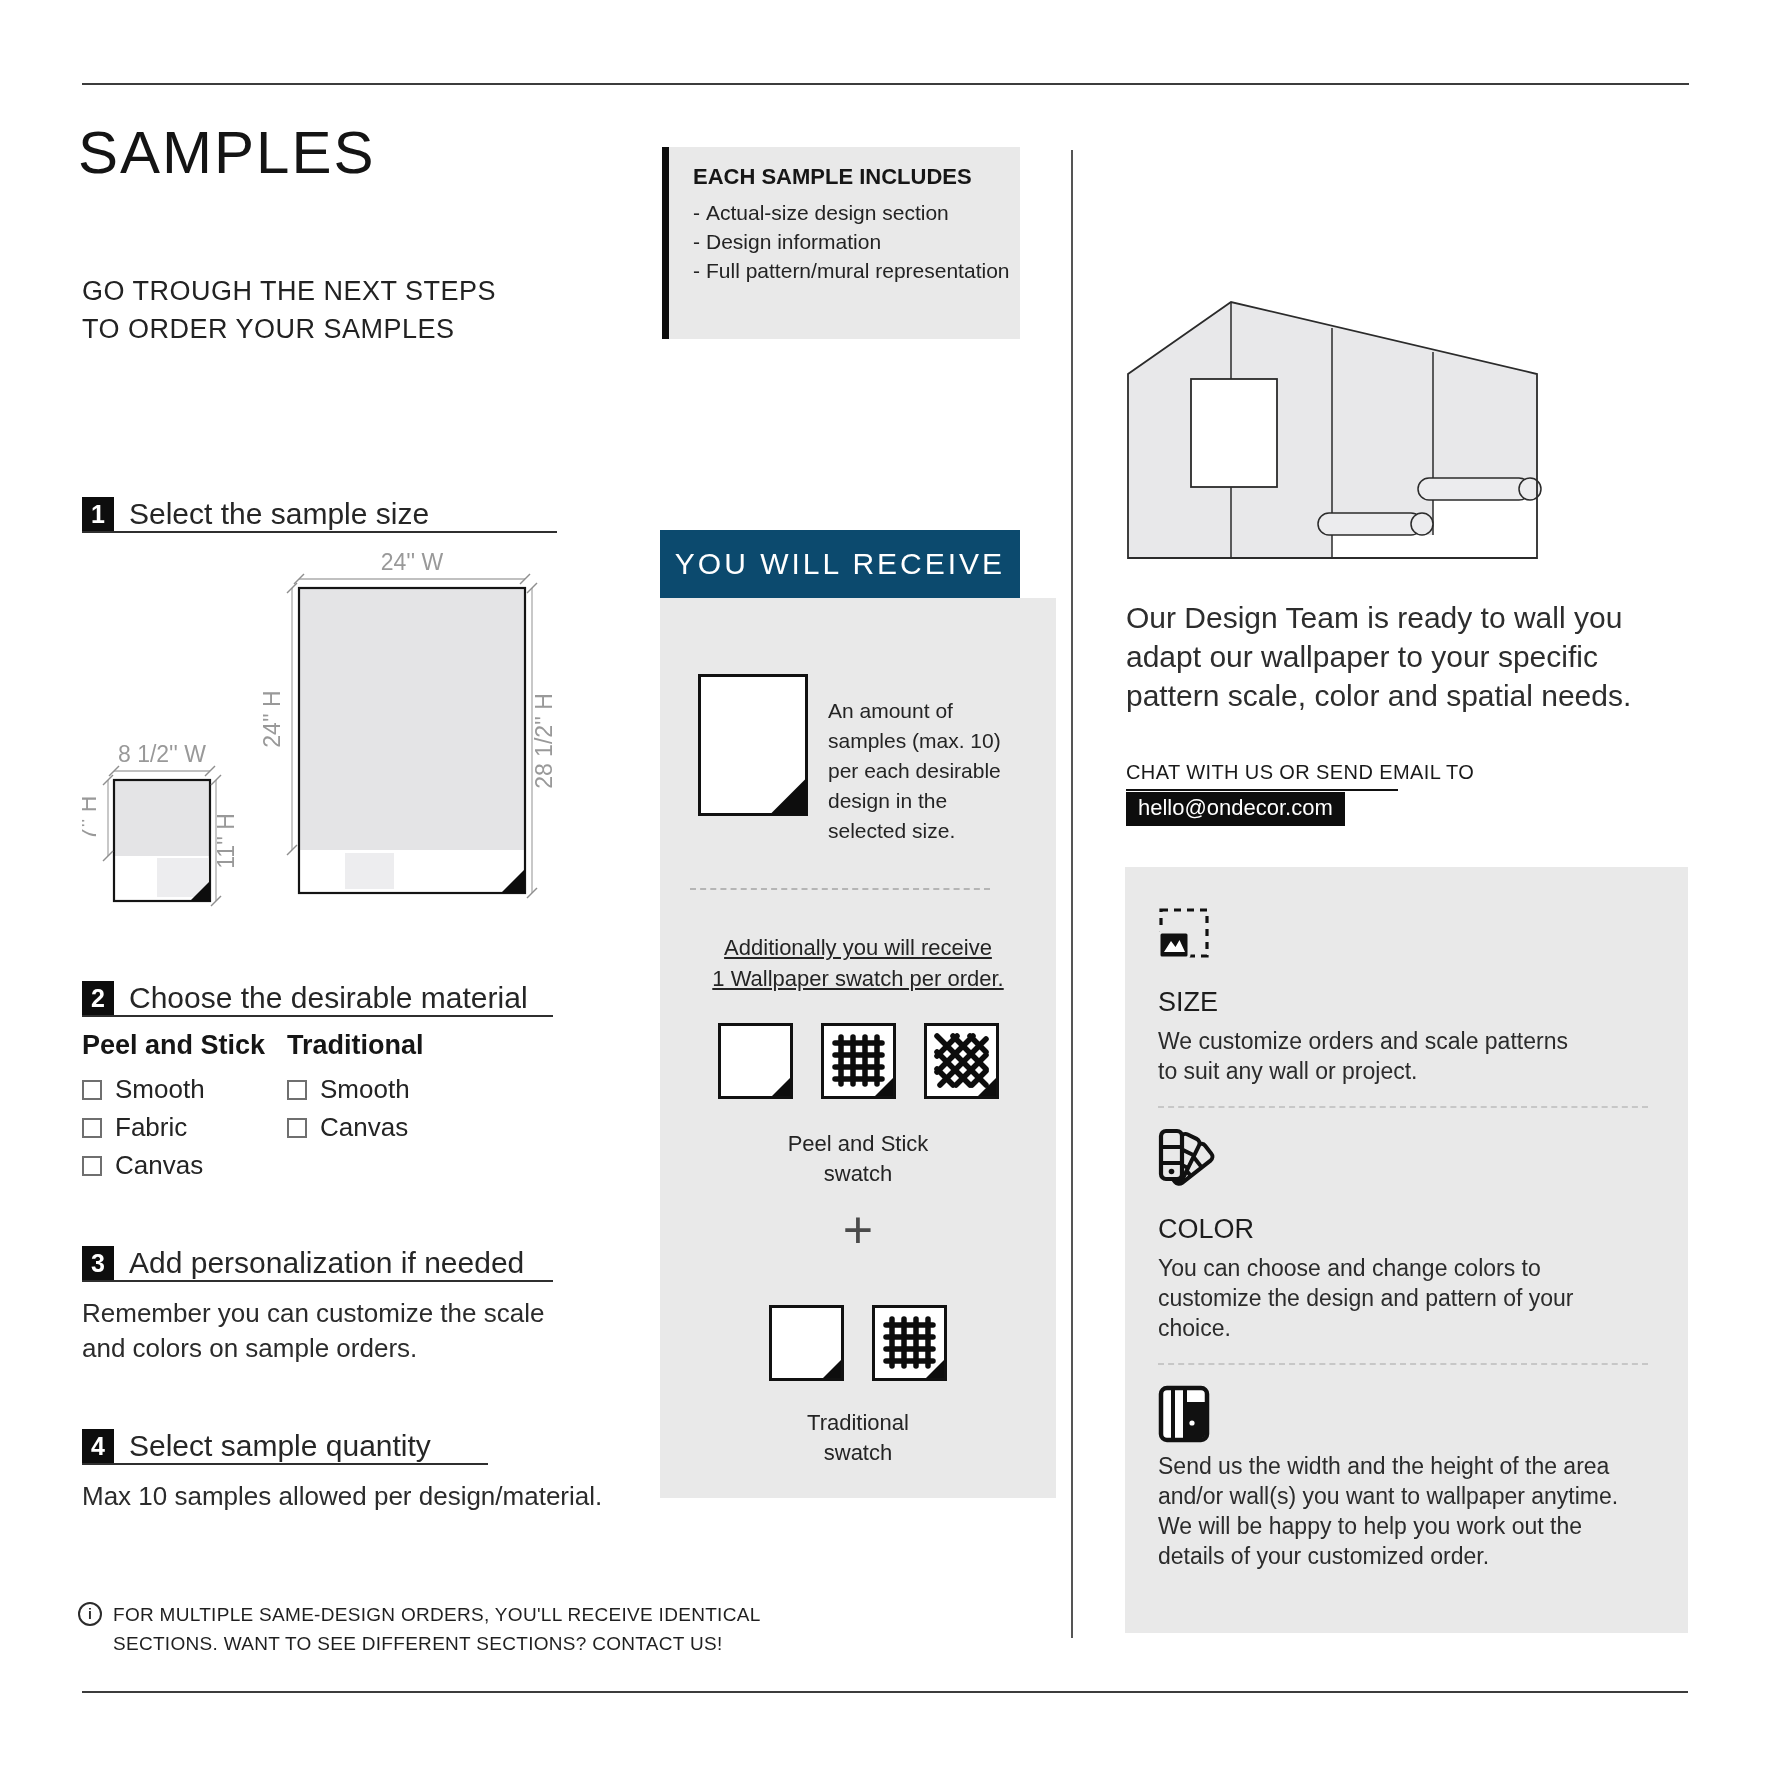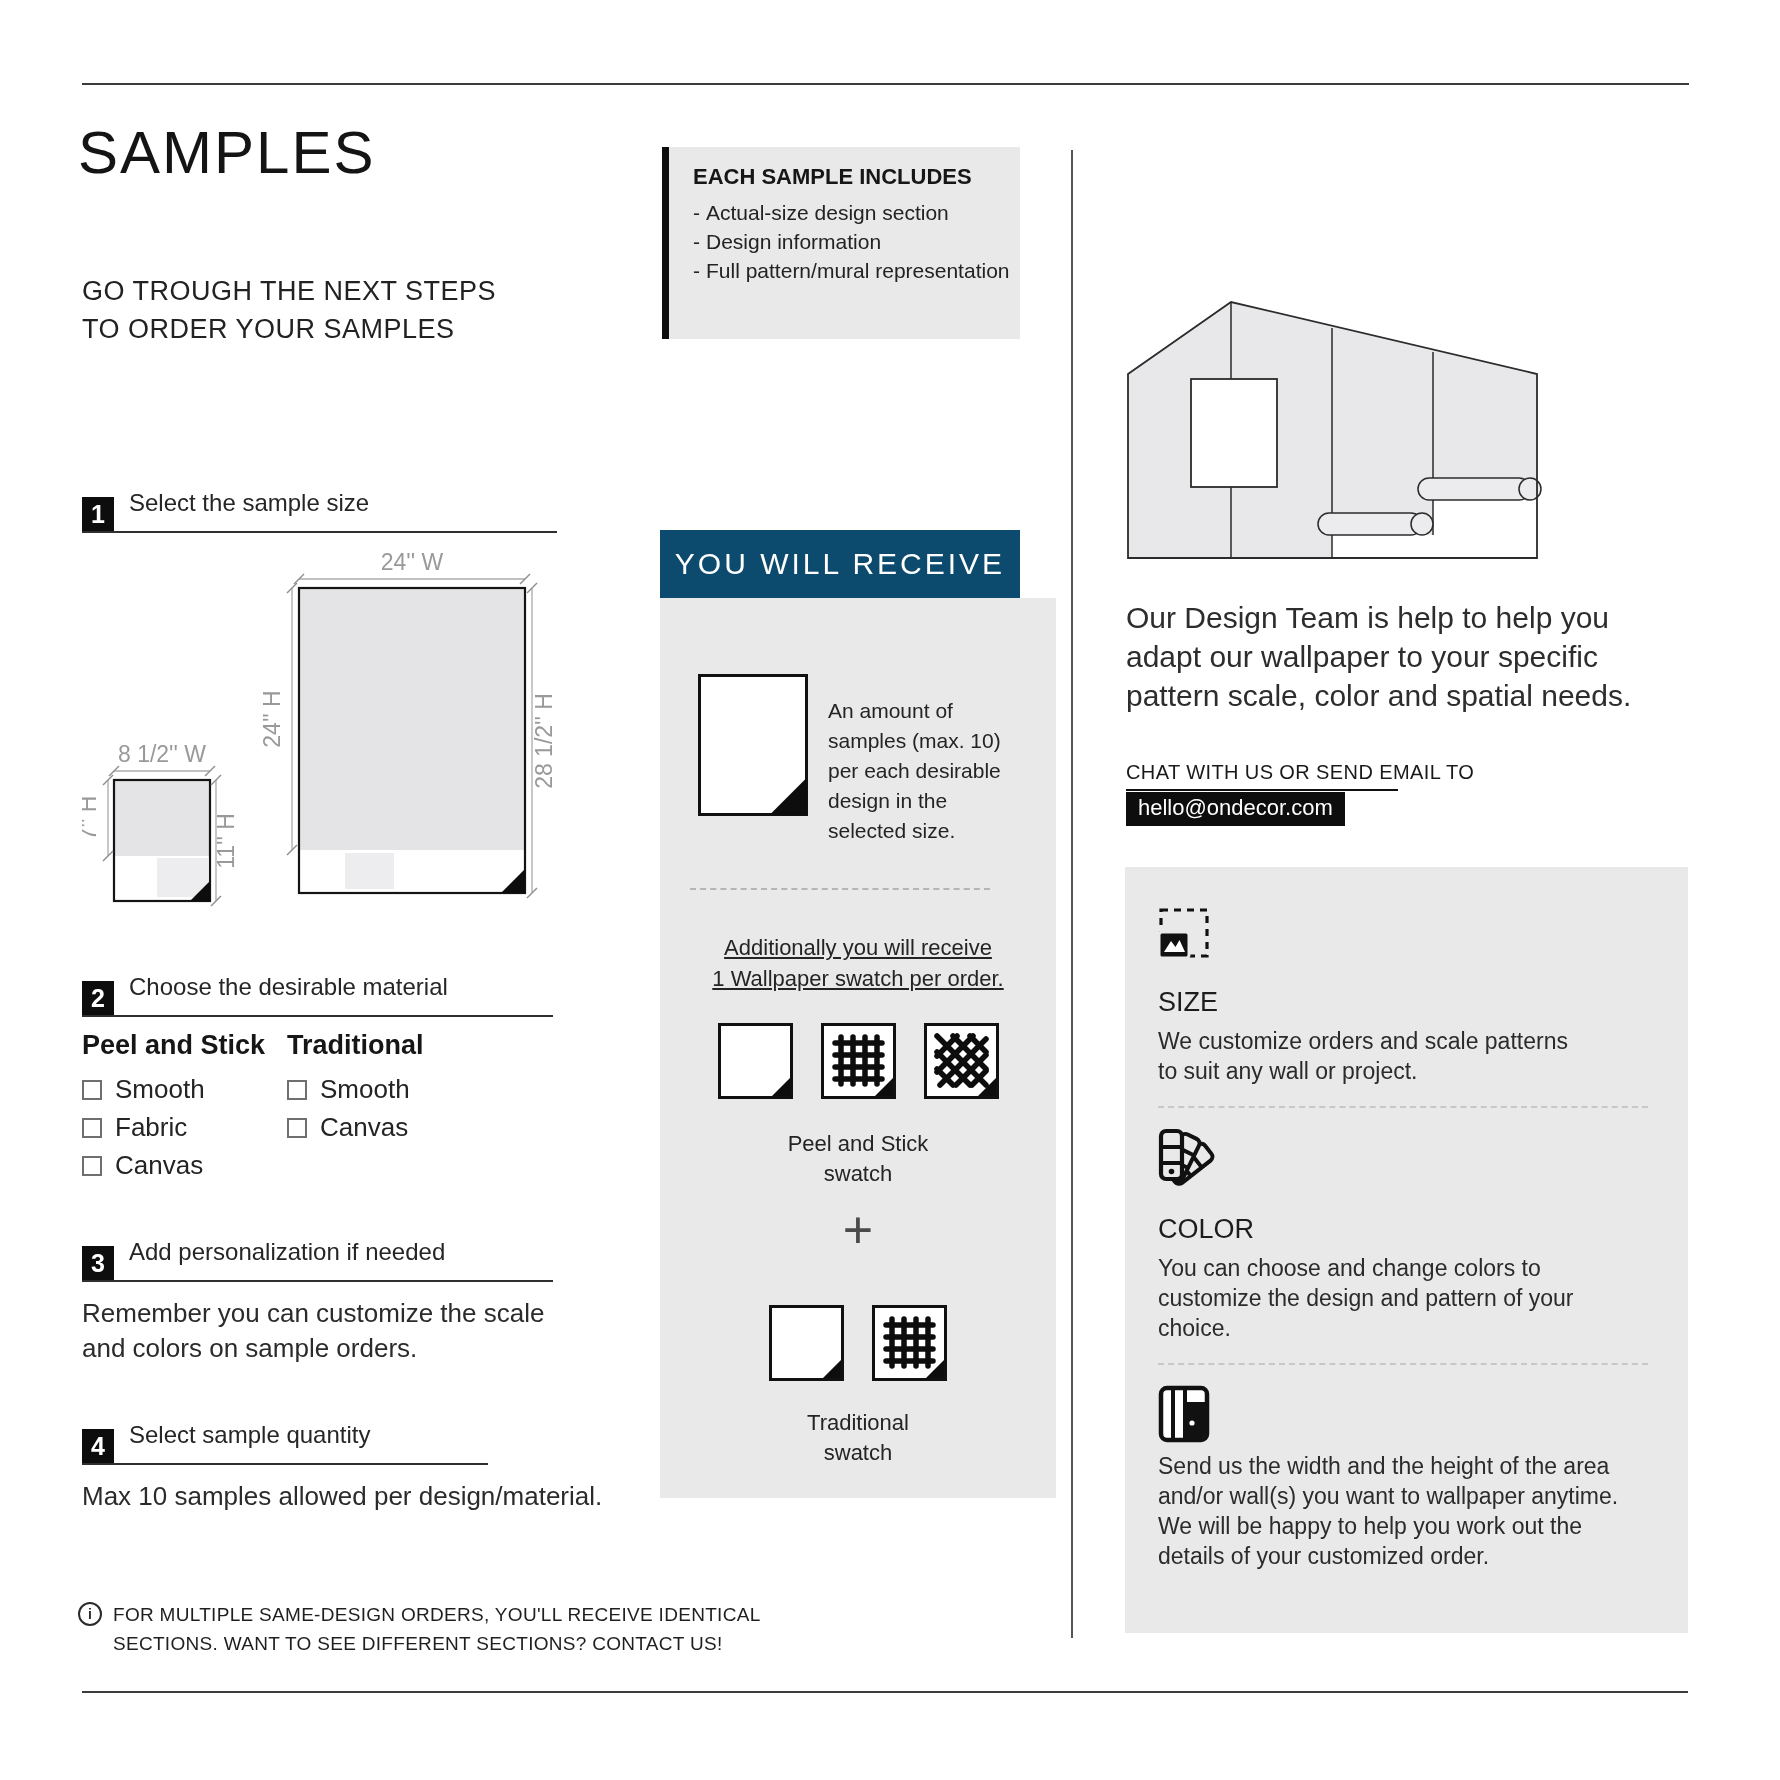--- a/index.html
+++ b/index.html
@@ -16,21 +16,21 @@
             border-left:7px solid #0d0d0d;box-sizing:border-box;padding:17px 10px 0 24px;}
   .includes .t{font-size:22px;font-weight:bold;color:#161616;margin-bottom:8px;}
   .includes .item{display:flex;font-size:21px;line-height:29px;color:#232323;}
   .includes .item .dash{width:13px;flex:0 0 13px;}
   
   .vdiv{position:absolute;left:1071px;top:150px;width:2px;height:1488px;background:#555;}
   
   .step{position:absolute;left:82px;height:34px;display:flex;align-items:flex-end;gap:15px;}
   .step-num{width:32px;height:34px;background:#0d0d0d;color:#fff;font-size:25px;font-weight:bold;
             display:flex;align-items:center;justify-content:center;}
-  .step-title{font-size:24px;color:#262626;line-height:32px;padding-bottom:12px;white-space:nowrap;}
+  .step-title{font-size:30px;color:#262626;line-height:32px;padding-bottom:1px;white-space:nowrap;}
   .step-rule{position:absolute;left:82px;height:2px;background:#2f2f2f;}
   
   .mat-col{position:absolute;top:1030px;}
   .mat-col .mt{font-size:27px;font-weight:bold;color:#161616;margin-bottom:14px;}
   .opt{display:flex;align-items:center;gap:13px;margin-bottom:9px;height:29px;}
   .cbox{width:16px;height:16px;border:2px solid #6f6f6f;background:#fff;flex:0 0 16px;}
   .opt .ol{font-size:26px;color:#242424;}
   .body-lines{position:absolute;font-size:26px;line-height:35px;color:#2b2b2b;}
   .body-lines div{white-space:nowrap;}
   
@@ -309,21 +309,21 @@
       <circle cx="408" cy="196" r="11" fill="#ececee" stroke="#2b2b2b" stroke-width="1.5"></circle>
     </g>
     <g>
       <rect x="196" y="220" width="104" height="22" rx="11" fill="#ececee" stroke="#2b2b2b" stroke-width="1.5"></rect>
       <circle cx="300" cy="231" r="11" fill="#ececee" stroke="#2b2b2b" stroke-width="1.5"></circle>
     </g>
     <path d="M6,265 L6,81 L109,9 L415,81 L415,265 Z" fill="none" stroke="#2b2b2b" stroke-width="1.8"></path>
   </svg>
 
   <div class="c-intro">
-    <div>Our Design Team is help to help you</div>
+    <div>Our Design Team is ready to wall you</div>
     <div>adapt our wallpaper to your specific</div>
     <div>pattern scale, color and spatial needs.</div>
   </div>
 
   <div class="chat-label">CHAT WITH US OR SEND EMAIL TO</div>
   <div class="chat-rule"></div>
   <div class="email">hello@ondecor.com</div>
 
   <div class="custom-box">
 

